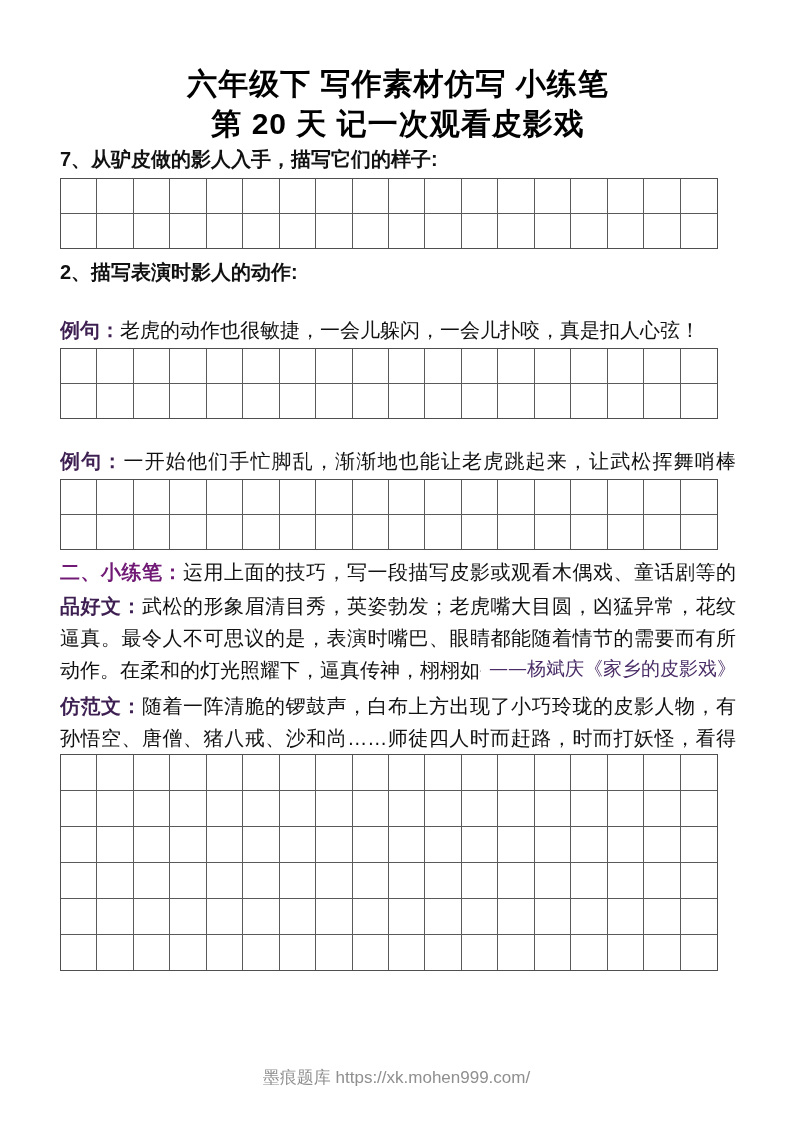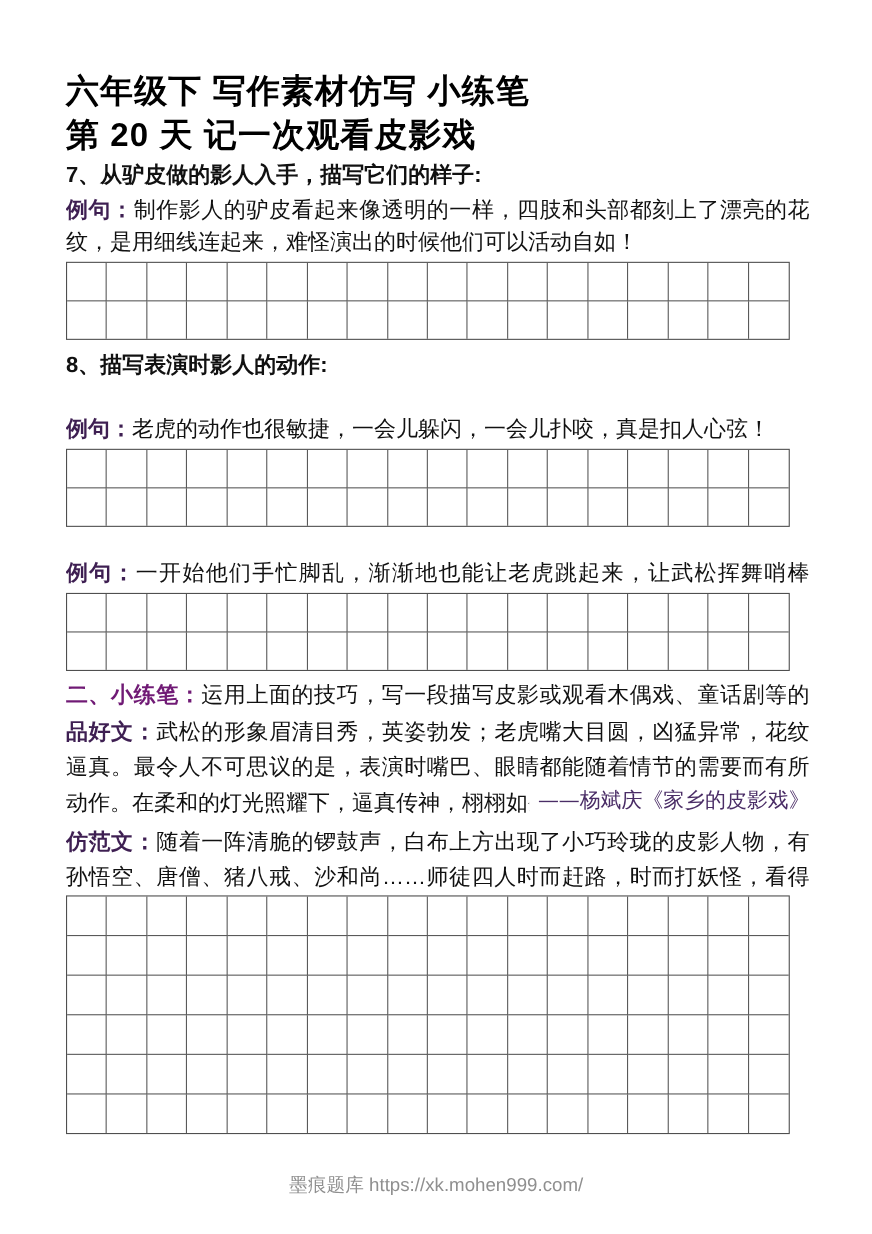--- a/index.html
+++ b/index.html
@@ -11,20 +11,21 @@
     font-family: "Liberation Sans", sans-serif;
     color: #111111;
   }
   .content {
     position: absolute;
     left: 60px; top: 0;
     width: 676px;
   }
   .title-block {
     padding-top: 64px;
+    text-align: center;
     font-weight: bold;
     font-size: 30px;
     line-height: 40px;
     color: #000000;
     letter-spacing: 1px;
   }
   .sec-heading {
     margin-top: 5px;
     font-size: 20px;
     font-weight: bold;
@@ -91,23 +92,20 @@
 
 <div class="content">
 
   <div class="title-block">
     <div>六年级下 写作素材仿写 小练笔</div>
     <div>第 20 天 记一次观看皮影戏</div>
   </div>
 
 
   <div class="item-heading">7、从驴皮做的影人入手，描写它们的样子:</div>
-  <div class="para h2">
-    <span class="lbl-purple">例句：</span><span>制作影人的驴皮看起来像透明的一样，四肢和头部都刻上了漂亮的花纹，是用细线连起来，难怪演出的时候他们可以活动自如！</span>
-  </div>
   <div class="grid small first" style="grid-template-columns: repeat(18, 1fr);">
       <div class="cell"></div>
       <div class="cell"></div>
       <div class="cell"></div>
       <div class="cell"></div>
       <div class="cell"></div>
       <div class="cell"></div>
       <div class="cell"></div>
       <div class="cell"></div>
       <div class="cell"></div>
@@ -133,21 +131,21 @@
       <div class="cell" style="border-bottom: none;"></div>
       <div class="cell" style="border-bottom: none;"></div>
       <div class="cell" style="border-bottom: none;"></div>
       <div class="cell" style="border-bottom: none;"></div>
       <div class="cell" style="border-bottom: none;"></div>
       <div class="cell" style="border-bottom: none;"></div>
       <div class="cell" style="border-bottom: none;"></div>
       <div class="cell" style="border-right: none; border-bottom: none;"></div>
     </div>
 
-  <div class="item-heading gap">8、描写表演时影人的动作:</div>
+  <div class="item-heading gap">2、描写表演时影人的动作:</div>
   <div class="para h1">
     <span class="lbl-purple">例句：</span><span>老虎的动作也很敏捷，一会儿躲闪，一会儿扑咬，真是扣人心弦！</span>
   </div>
   <div class="grid small" style="grid-template-columns: repeat(18, 1fr);">
       <div class="cell"></div>
       <div class="cell"></div>
       <div class="cell"></div>
       <div class="cell"></div>
       <div class="cell"></div>
       <div class="cell"></div>

